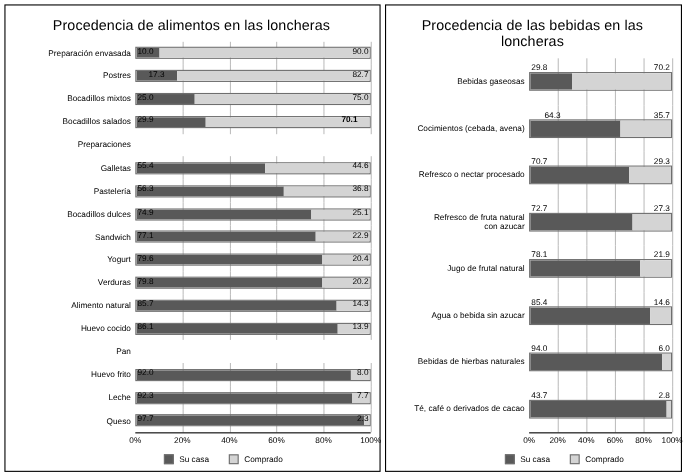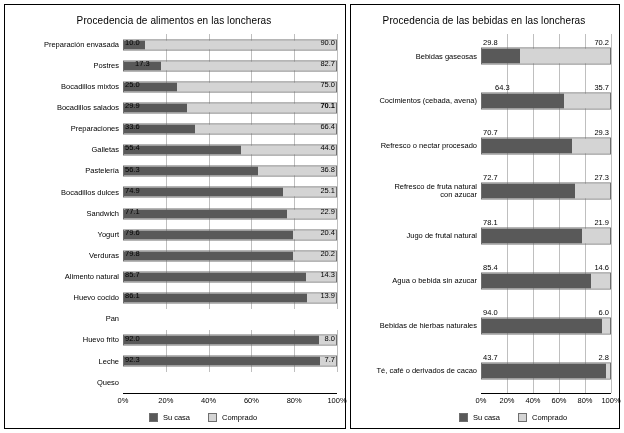--- a/index.html
+++ b/index.html
@@ -21,21 +21,21 @@
     background: #fff;
     position: relative;
     display: flex;
     flex-direction: column;
     padding: 6px 8px 4px 6px;
   }
   .panel.left { width: 342px; }
   .panel.right { flex: 1; }
   .panel-title {
     text-align: center;
-    font-size: 10px;
+    font-size: 13px;
     color: #000;
     margin: 4px 0 8px 0;
     letter-spacing: 0.1px;
   }
   .plot {
     flex: 1;
     display: flex;
     flex-direction: column;
     position: relative;
   }
@@ -211,40 +211,25 @@
                 <div class="gridline" style="left: 40%;"></div>
                 <div class="gridline" style="left: 60%;"></div>
                 <div class="gridline" style="left: 80%;"></div>
                 <div class="gridline" style="left: 100%;"></div>
               </div>
               <div class="bars">
                 <div class="seg-casa" style="width: 29.9%;"></div>
                 <div class="seg-comprado" style="width: 70.1%;"></div>
               </div>
               <div class="val a" style="left: 2px;">29.9</div>
-              <div class="val b" style="right: 2px; font-weight: bold;">70.1</div>
+              <div class="val b" style="right: 12px; font-weight: bold;">70.1</div>
             </div>
           </div>
           <div class="row">
             <div class="cat-label">Preparaciones</div>
-            <div class="track">
-              <div class="gridlines">
-                <div class="gridline" style="left: 20%;"></div>
-                <div class="gridline" style="left: 40%;"></div>
-                <div class="gridline" style="left: 60%;"></div>
-                <div class="gridline" style="left: 80%;"></div>
-                <div class="gridline" style="left: 100%;"></div>
-              </div>
-              <div class="bars">
-                <div class="seg-casa" style="width: 33.6%;"></div>
-                <div class="seg-comprado" style="width: 66.4%;"></div>
-              </div>
-              <div class="val a" style="left: 2px;">33.6</div>
-              <div class="val b" style="right: 2px;">66.4</div>
-            </div>
           </div>
           <div class="row">
             <div class="cat-label">Galletas</div>
             <div class="track">
               <div class="gridlines">
                 <div class="gridline" style="left: 20%;"></div>
                 <div class="gridline" style="left: 40%;"></div>
                 <div class="gridline" style="left: 60%;"></div>
                 <div class="gridline" style="left: 80%;"></div>
                 <div class="gridline" style="left: 100%;"></div>
@@ -417,20 +402,35 @@
               <div class="bars">
                 <div class="seg-casa" style="width: 92.3%;"></div>
                 <div class="seg-comprado" style="width: 7.7%;"></div>
               </div>
               <div class="val a" style="left: 2px;">92.3</div>
               <div class="val b" style="right: 2px;">7.7</div>
             </div>
           </div>
           <div class="row">
             <div class="cat-label">Queso</div>
+            <div class="track">
+              <div class="gridlines">
+                <div class="gridline" style="left: 20%;"></div>
+                <div class="gridline" style="left: 40%;"></div>
+                <div class="gridline" style="left: 60%;"></div>
+                <div class="gridline" style="left: 80%;"></div>
+                <div class="gridline" style="left: 100%;"></div>
+              </div>
+              <div class="bars">
+                <div class="seg-casa" style="width: 97.7%;"></div>
+                <div class="seg-comprado" style="width: 2.3%;"></div>
+              </div>
+              <div class="val a" style="left: 2px;">97.7</div>
+              <div class="val b" style="right: 2px;">2.3</div>
+            </div>
           </div>
         </div>
       <div class="axis">
         <div class="axis-spacer"></div>
         <div class="axis-track" id="left-axis">
             <div class="tick-label" style="left: 0%;">0%</div>
             <div class="tick-label" style="left: 20%;">20%</div>
             <div class="tick-label" style="left: 40%;">40%</div>
             <div class="tick-label" style="left: 60%;">60%</div>
             <div class="tick-label" style="left: 80%;">80%</div>

